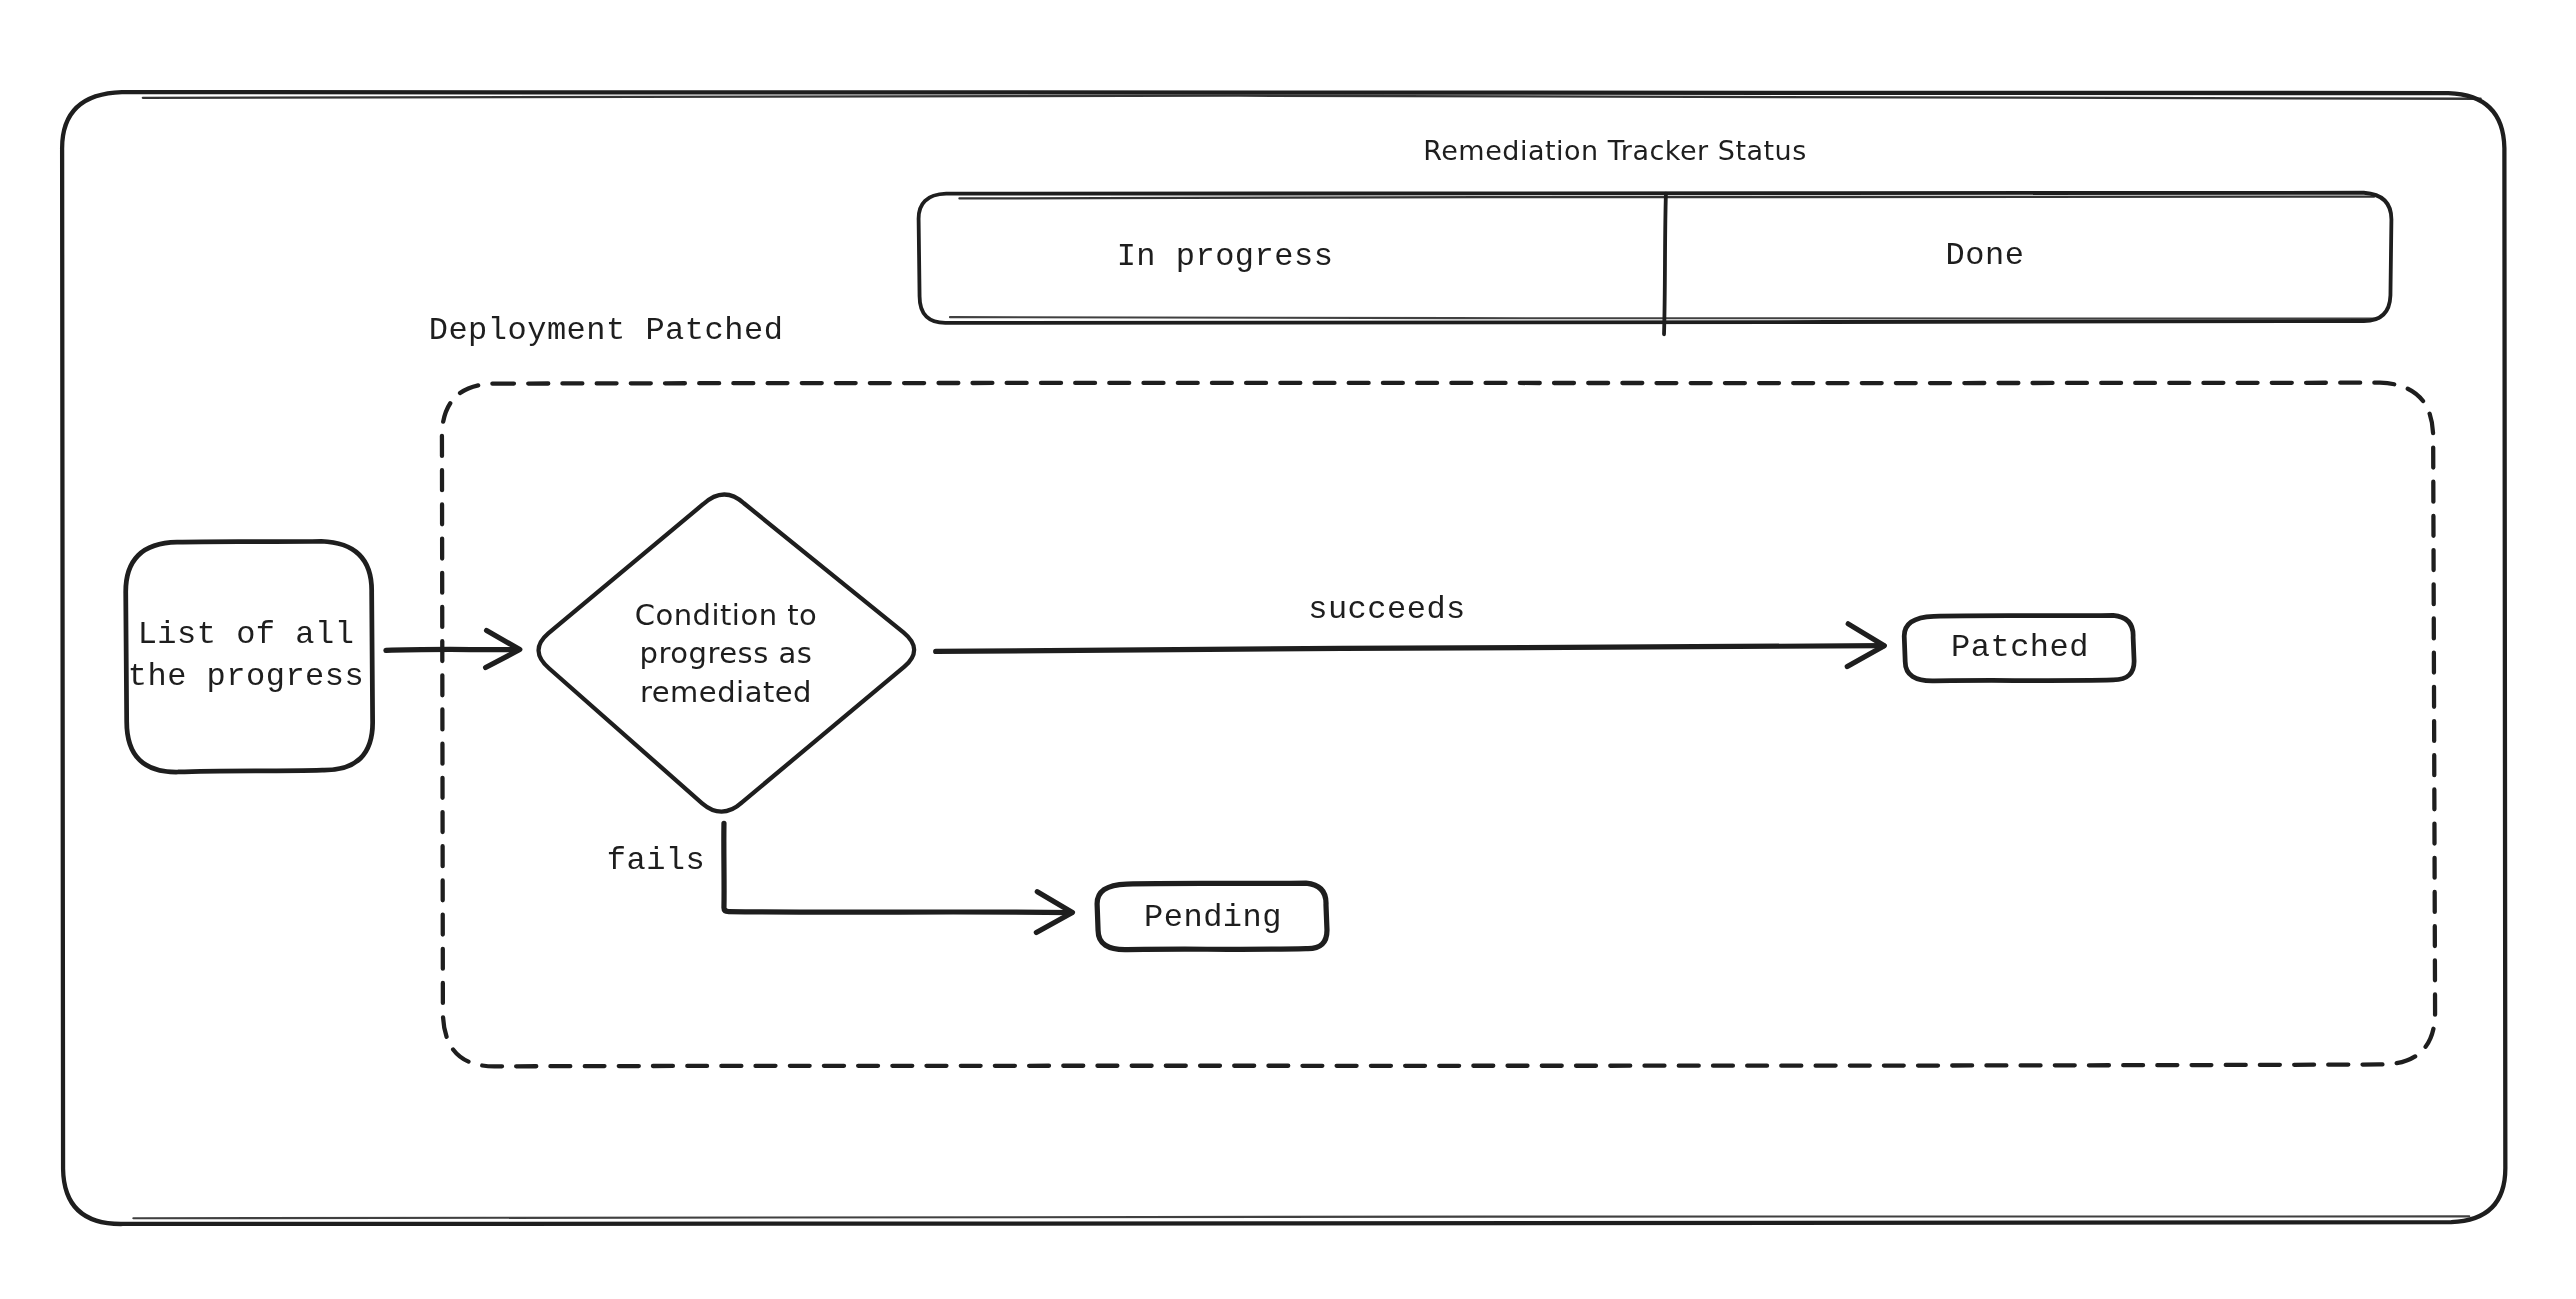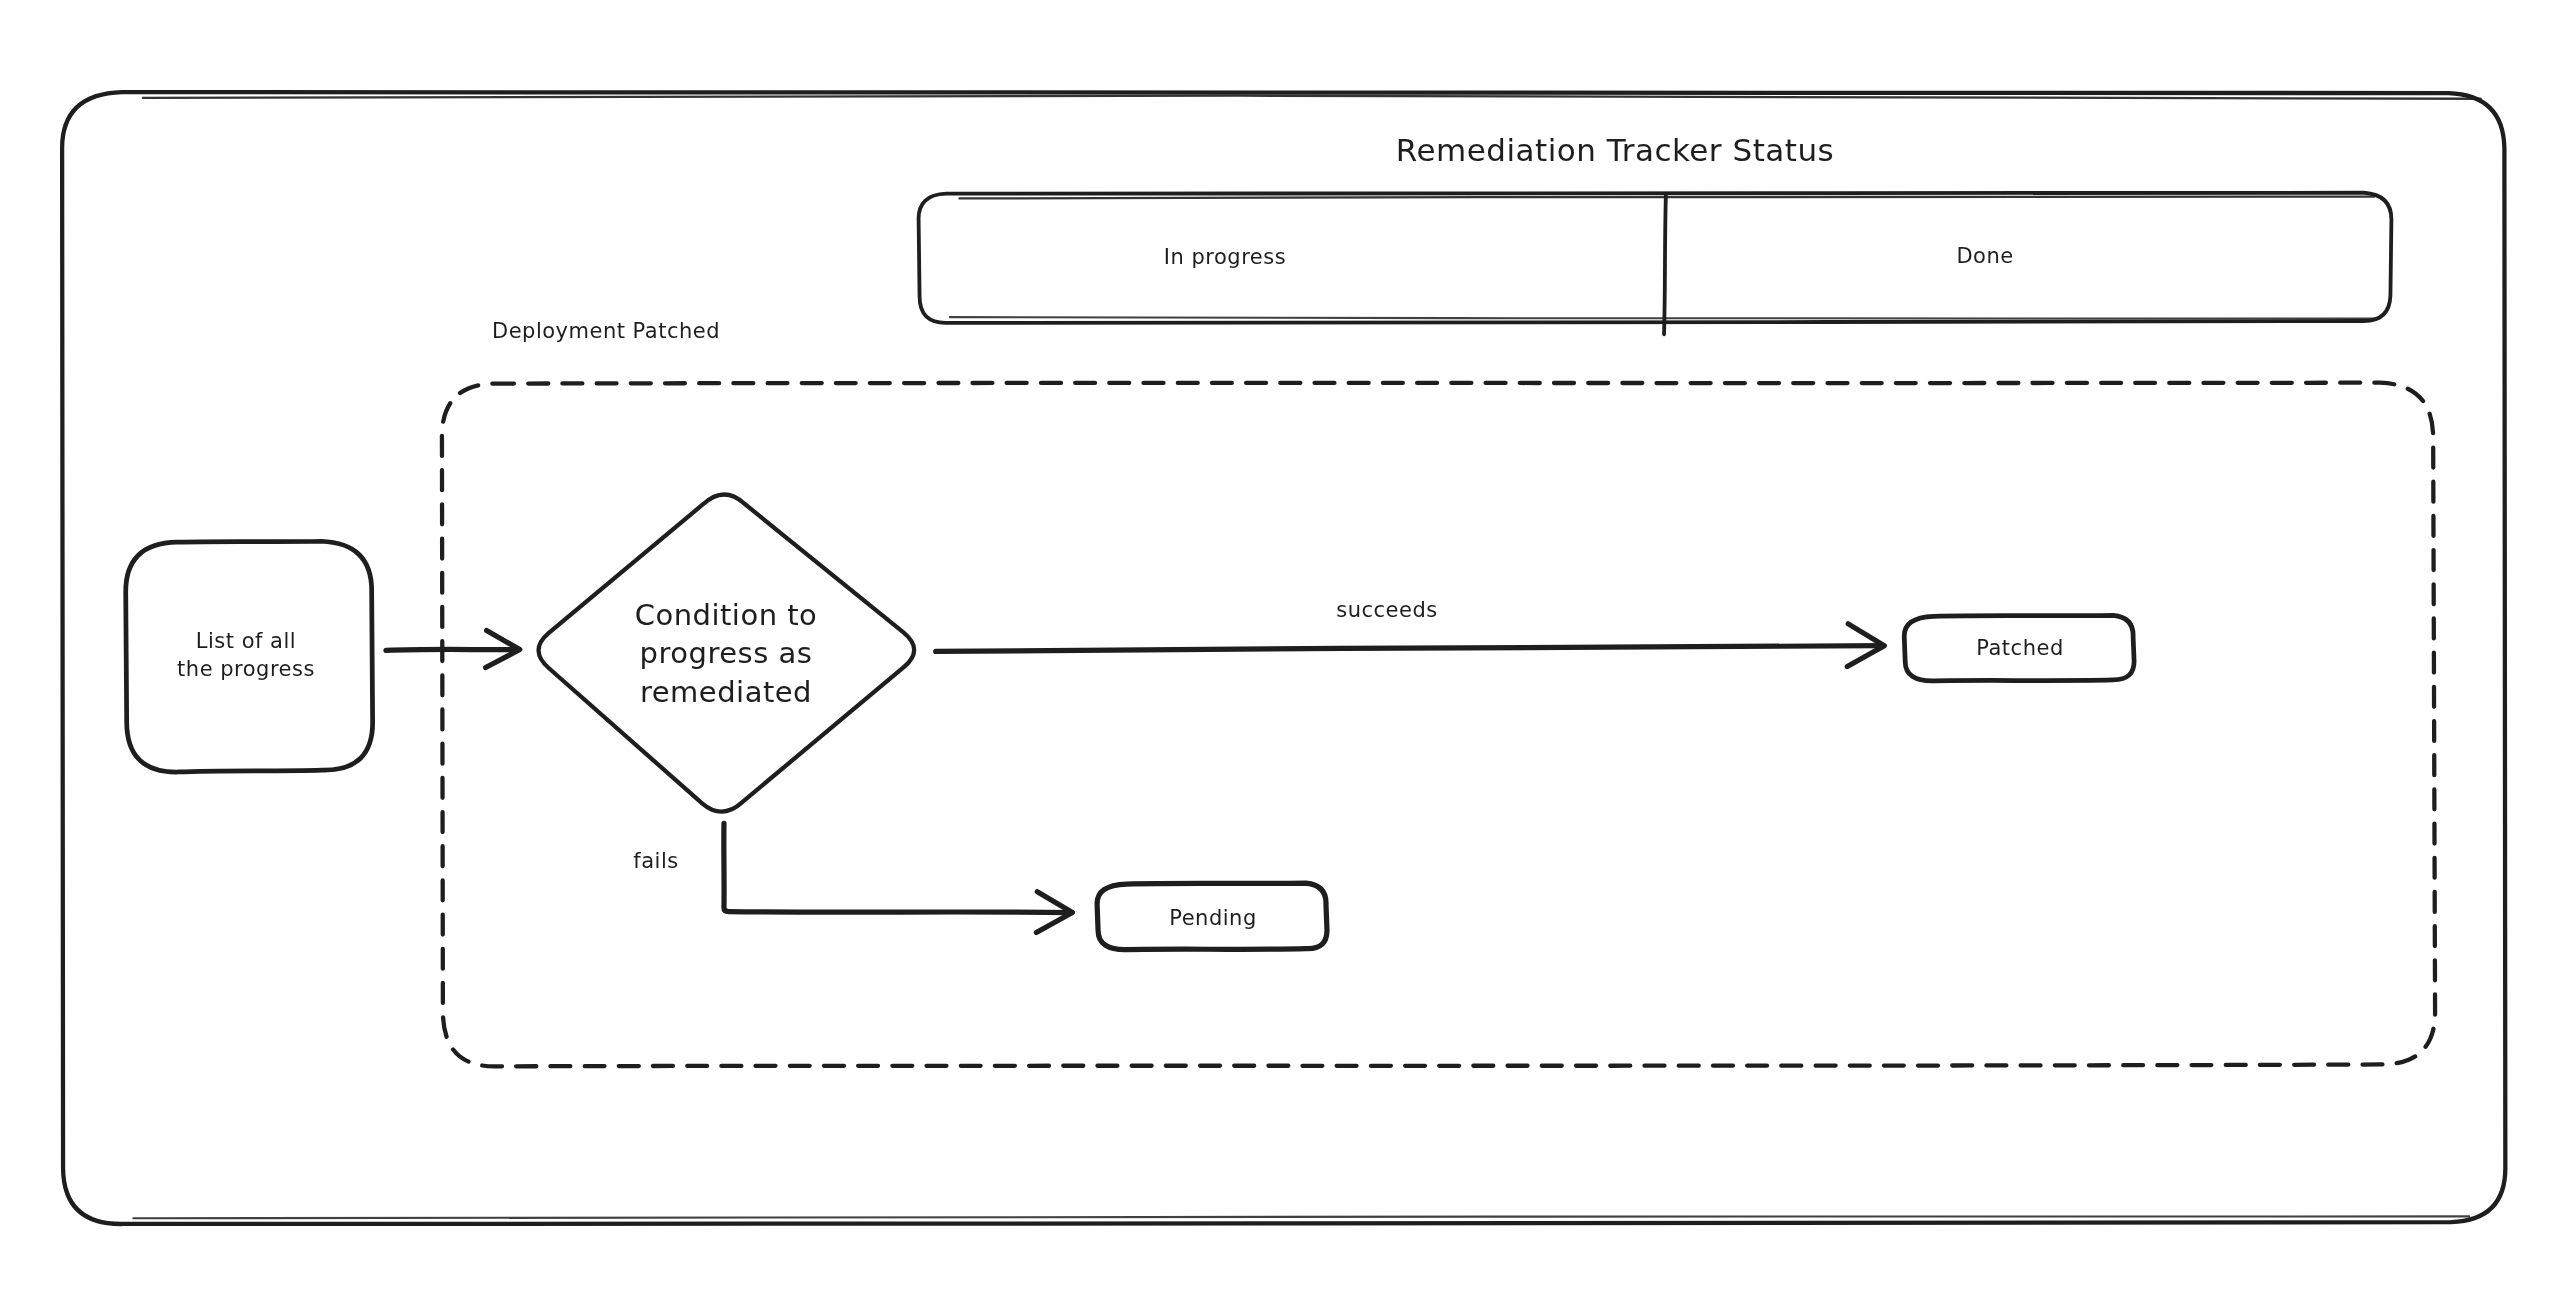--- a/index.html
+++ b/index.html
@@ -25,22 +25,22 @@
   .label {
     position: absolute;
     transform: translate(-50%, -50%);
     color: #1e1e1e;
     white-space: nowrap;
     text-align: center;
     letter-spacing: 0.5px;
     line-height: 1.0;
   }
   .label .ln { line-height: 1.32; }
-  .fs-title { font-size: 31px; }
-  .fs-node  { font-size: 21px; }
+  .fs-title { font-size: 27px; }
+  .fs-node  { font-size: 32px; font-family: Liberation Mono, monospace; }
   .fs-diamond { font-size: 29px; }
 </style>
 </head>
 <body>
 
 <div class="stage">
 
   <svg class="shapes" viewBox="0 0 2712 1368" fill="none" stroke="#1e1e1e" stroke-linecap="round" stroke-linejoin="round">
 
     <g>

